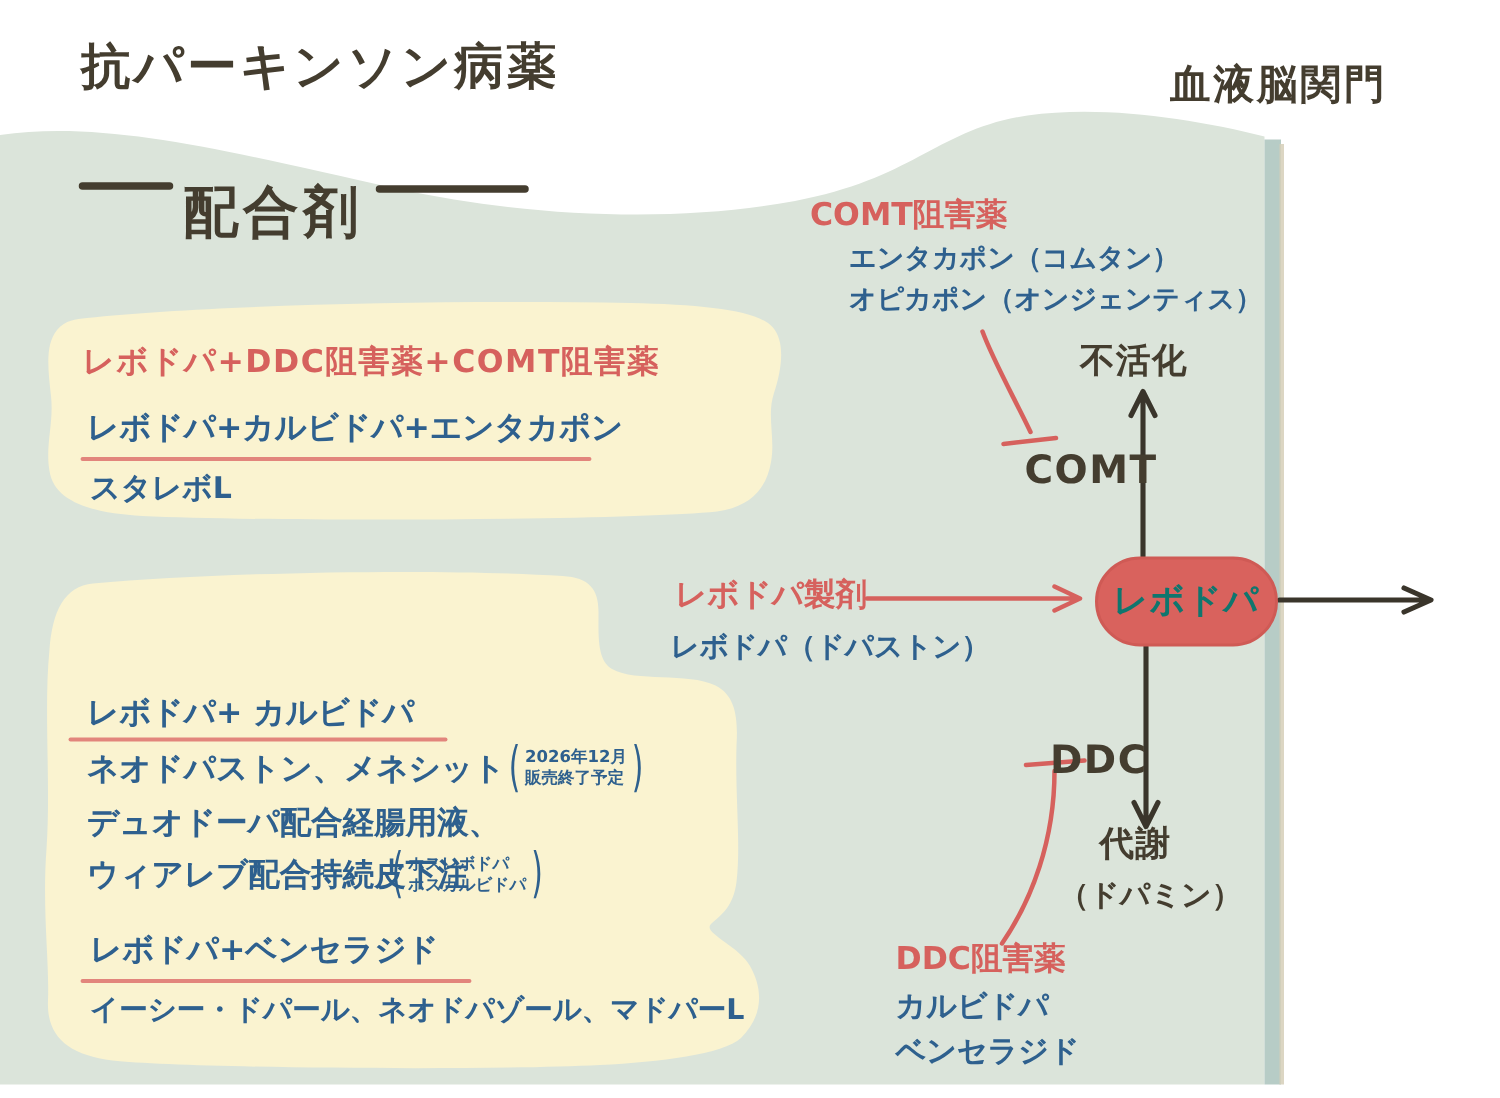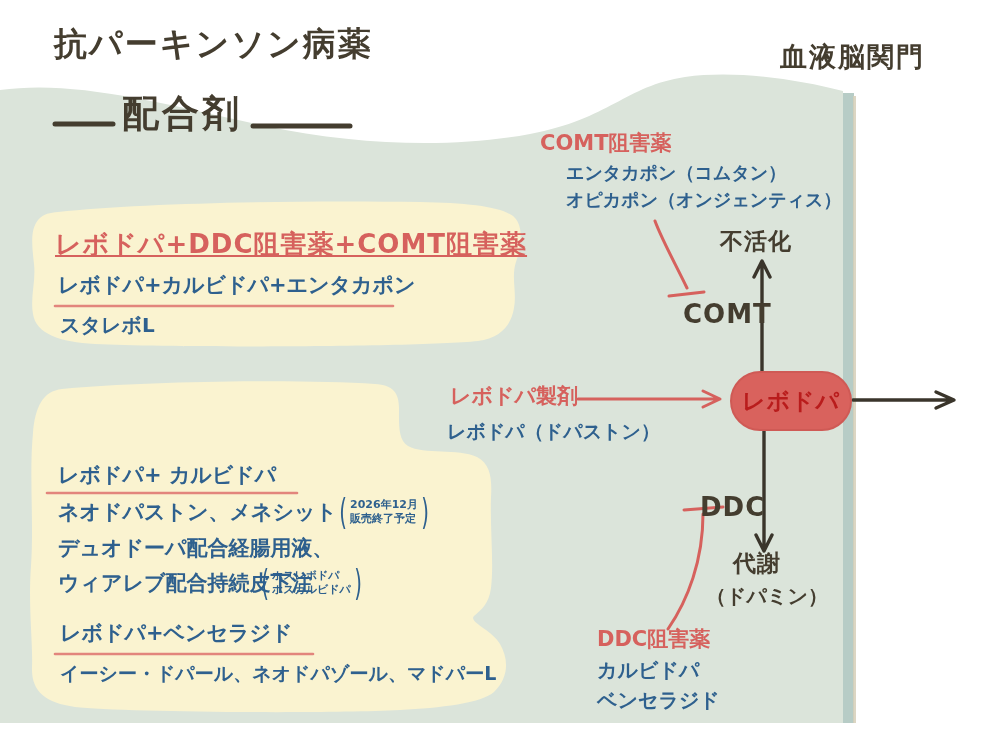--- a/index.html
+++ b/index.html
@@ -3,25 +3,25 @@
 <meta charset="utf-8">
 <style>
   html,body{margin:0;padding:0;background:#ffffff;}
   #stage{position:relative;width:1000px;height:732px;background:#ffffff;overflow:hidden;
          font-family:"DejaVu Sans",sans-serif;padding-left:28px;}
   #bg{position:absolute;left:0;top:0;}
   .t{position:absolute;white-space:nowrap;font-weight:bold;line-height:1.1;}
   .dark{color:#443d2f;}
   .red{color:#d6615d;}
   .blue{color:#2e608e;}
-  .white{color:#b91c1c;}
+  .white{color:#0f766e;}
   .title{font-size:33px;letter-spacing:2px;}
-  .subtitle{font-size:37px;letter-spacing:3px;}
+  .subtitle{font-size:37px;letter-spacing:3px;margin-top:28px;}
   .bbb{font-size:27px;letter-spacing:2px;}
-  .h-box{font-size:26px;letter-spacing:1px;text-decoration:underline;}
+  .h-box{font-size:21px;letter-spacing:1px;}
   .combo{font-size:21px;}
   .drug{font-size:20px;}
   .drug-sm{font-size:19px;}
   .side{font-size:21px;}
   .side-sm{font-size:18px;}
   .enzyme{font-size:26px;letter-spacing:1px;}
   .node{font-size:23px;letter-spacing:1px;}
   .pill-label{position:absolute;left:731px;top:372px;width:120px;height:58px;
               line-height:58px;text-align:center;font-size:23px;font-weight:bold;letter-spacing:1px;}
   .note{position:absolute;display:inline-flex;align-items:center;color:#2e608e;font-weight:bold;}

